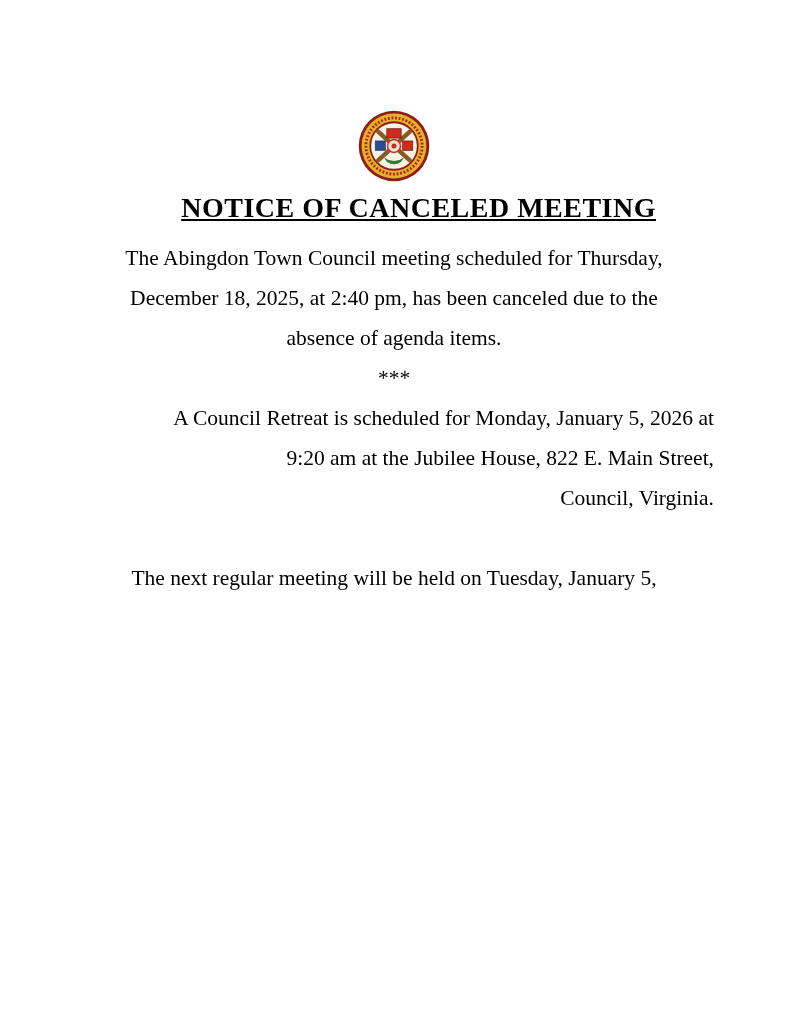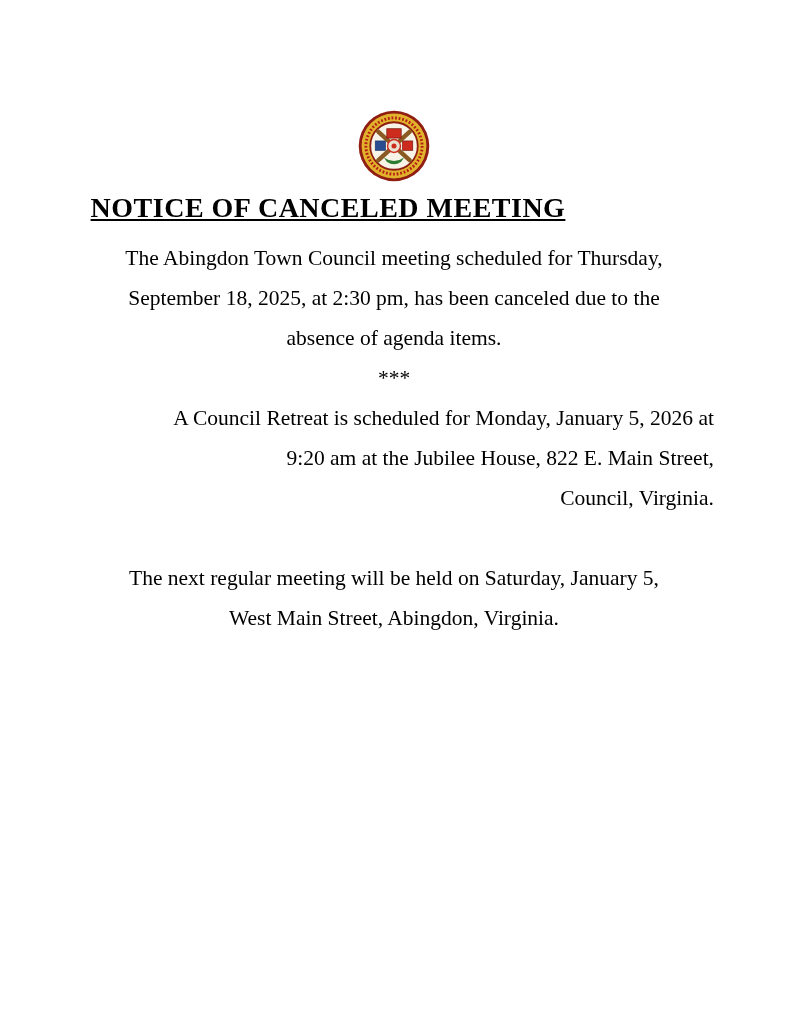--- a/index.html
+++ b/index.html
@@ -28,21 +28,21 @@
   .seal {
     width: 72px;
     height: 72px;
     display: block;
   }
   .doc-title {
     position: absolute;
     top: 192px;
     left: 0;
     width: 656px;
-    text-align: center;
+    text-align: right;
     font-size: 28px;
     font-weight: bold;
     text-decoration: underline;
     letter-spacing: 0.5px;
   }
   .text-block {
     position: absolute;
     left: 74px;
     width: 640px;
     text-align: center;
@@ -85,30 +85,29 @@
       <circle cx="50" cy="50" r="3.5" fill="#cc2b1e"></circle>
 
       <path d="M36 66 Q50 76 64 66 L60 72 Q50 79 40 72 Z" fill="#2e7d32"></path>
     </svg>
   </div>
 
   <div class="doc-title">NOTICE OF CANCELED MEETING</div>
 
   <div class="text-block p1">
     <span class="line">The Abingdon Town Council meeting scheduled for Thursday,</span>
-    <span class="line">September 18, 2025, at 2:30 pm, has been canceled due to the</span>
+    <span class="line">December 18, 2025, at 2:40 pm, has been canceled due to the</span>
     <span class="line">absence of agenda items.</span>
   </div>
 
   <div class="text-block sep">***</div>
 
   <div class="text-block p2">
     <span class="line">A Council Retreat is scheduled for Monday, January 5, 2026 at</span>
     <span class="line">9:20 am at the Jubilee House, 822 E. Main Street,</span>
     <span class="line">Council, Virginia.</span>
   </div>
 
   <div class="text-block p3">
-    <span class="line">The next regular meeting will be held on Saturday, January 5,</span>
-    <span class="line">West Main Street, Abingdon, Virginia.</span>
+    <span class="line">The next regular meeting will be held on Tuesday, January 5,</span>
   </div>
 
 </div>
 
 </body></html>

